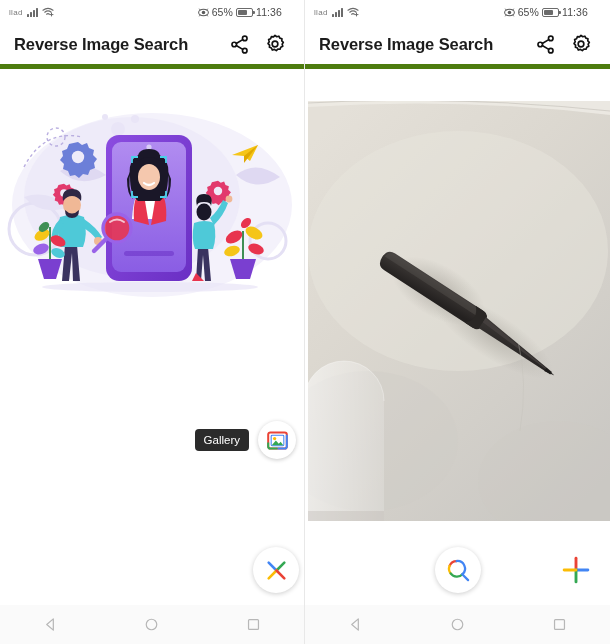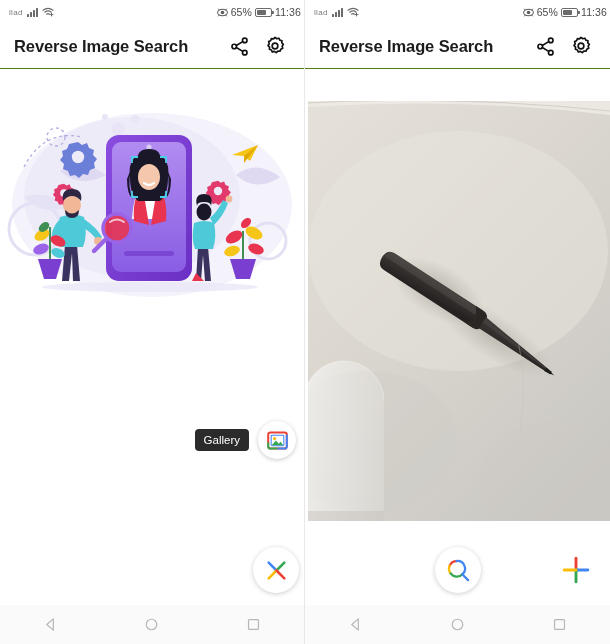--- a/index.html
+++ b/index.html
@@ -13,21 +13,21 @@
   .screen { width: 305px; height: 644px; position: relative; background: #fff;
             display: flex; flex-direction: column; }
   .screen.left { border-right: 1px solid #e8e8e8; }
 
   
   .statusbar {
     height: 24px; flex: 0 0 24px; display: flex; align-items: center;
     padding: 0 9px; font-size: 10.5px; color: #5f5f5f; position: relative;
   }
   .sb-left { display: flex; align-items: center; gap: 4px; }
-  .sb-right { position: absolute; right: 3px; display: flex; align-items: center; gap: 3px; }
+  .sb-right { position: absolute; right: 22px; display: flex; align-items: center; gap: 3px; }
   .sig-bars { display: flex; align-items: flex-end; gap: 1px; height: 9px; }
   .sig-bars i { width: 2px; background: #6b6b6b; display: block; border-radius: .5px; }
   .sig-bars i:nth-child(1){ height: 3px; }
   .sig-bars i:nth-child(2){ height: 5px; }
   .sig-bars i:nth-child(3){ height: 7px; }
   .sig-bars i:nth-child(4){ height: 9px; }
   .carrier { font-size: 8px; letter-spacing: .3px; color: #7a7a7a; }
   .sb-txt { font-size: 10.5px; color: #4a4a4a; letter-spacing: .1px; }
   .battery {
     width: 17px; height: 9px; border: 1.2px solid #6b6b6b; border-radius: 2px;
@@ -36,21 +36,21 @@
   .battery::after {
     content: ""; position: absolute; right: -3px; top: 2.2px;
     width: 1.8px; height: 3.5px; background: #6b6b6b; border-radius: 0 1px 1px 0;
   }
   .battery i { position: absolute; left: 1px; top: 1px; bottom: 1px;
                width: 62%; background: #6b6b6b; border-radius: 1px; display: block; }
 
   
   .appbar {
     height: 45px; flex: 0 0 45px; display: flex; align-items: center;
-    padding: 0 14px; background: #fff; border-bottom: 1px solid #4d7c0f;
+    padding: 0 14px; background: #fff; border-bottom: 5px solid #4d7c0f;
   }
   .appbar .title {
     font-size: 16.5px; font-weight: bold; color: #1c1c1c; letter-spacing: -.1px;
   }
   .appbar .spacer { flex: 1; }
   .appbar .act { width: 30px; height: 30px; display: flex; align-items: center;
                  justify-content: center; margin-left: 6px; }
 
   
   .body { position: relative; flex: 1; overflow: hidden; background: #fff; }

